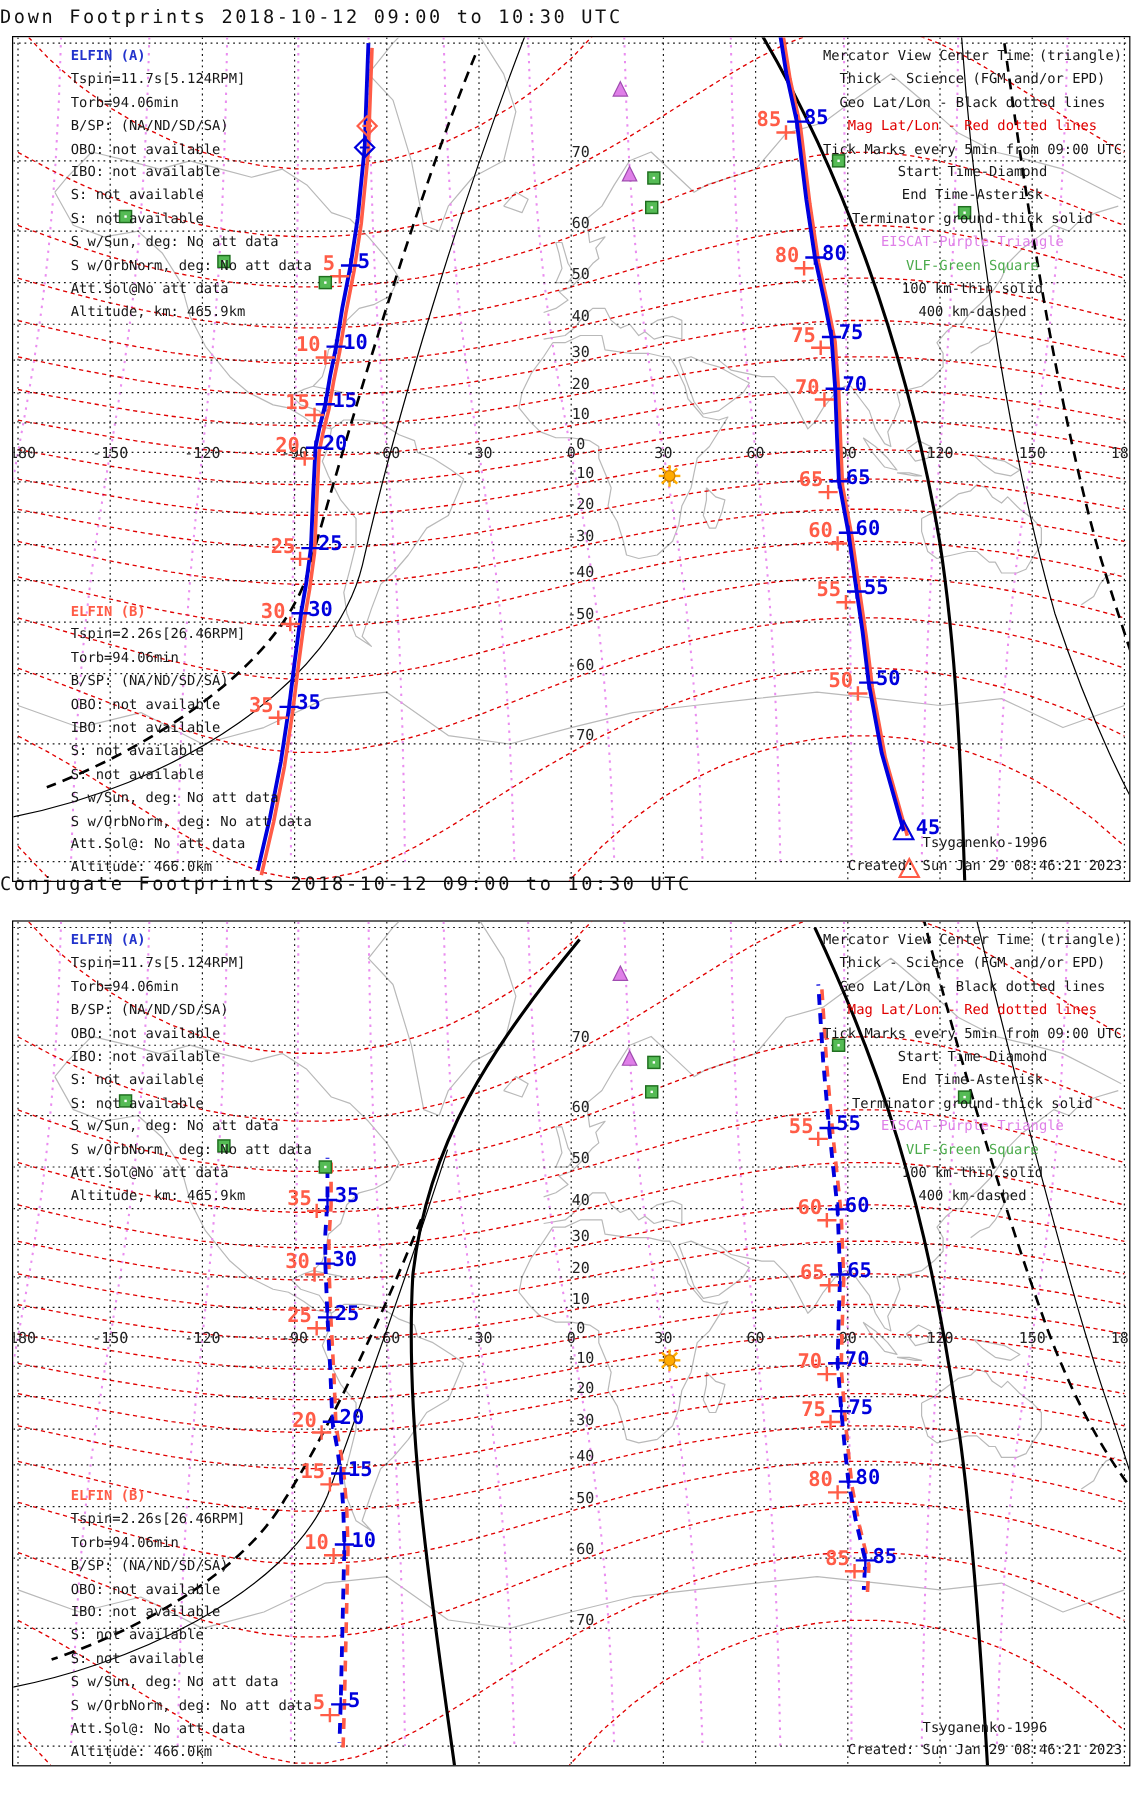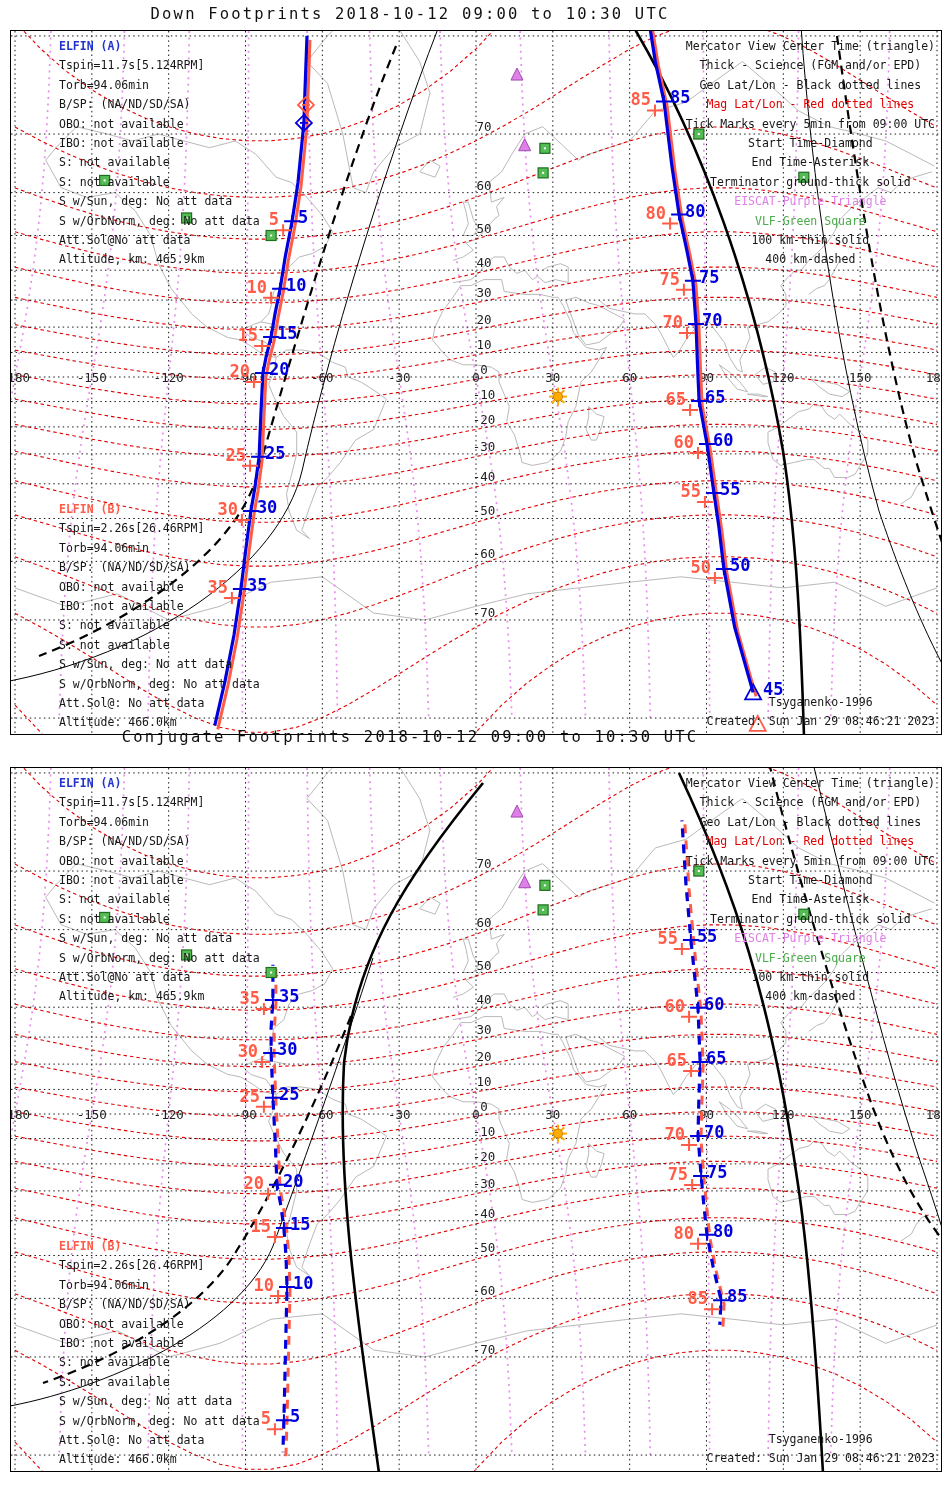--- a/index.html
+++ b/index.html
@@ -1,17 +1,17 @@
 <!DOCTYPE html>
 <html><head>
 <meta charset="utf-8">
 <style>
   html,body{margin:0;padding:0;background:#fff;}
   body{width:950px;height:1500px;position:relative;font-family:"DejaVu Sans Mono",monospace;}
-  .title{position:absolute;left:0;width:820px;text-align:center;
+  .title{position:absolute;left:0;width:820px;text-align:left;
          font:15.5px "DejaVu Sans Mono",monospace;letter-spacing:2.2px;color:#101010;white-space:pre;}
   .panel{position:absolute;left:10px;width:930px;height:703px;border:1.5px solid #000;
          overflow:hidden;background:#fff;}
   .panel svg{position:absolute;left:0;top:0;}
   .ovl{position:absolute;font:11.5px "DejaVu Sans Mono",monospace;line-height:19.4px;
        white-space:pre;color:#161616;margin-left:44px;}
   .ovl.right{text-align:center;}
   .hdr{font-weight:bold;}
 </style>
 </head>

